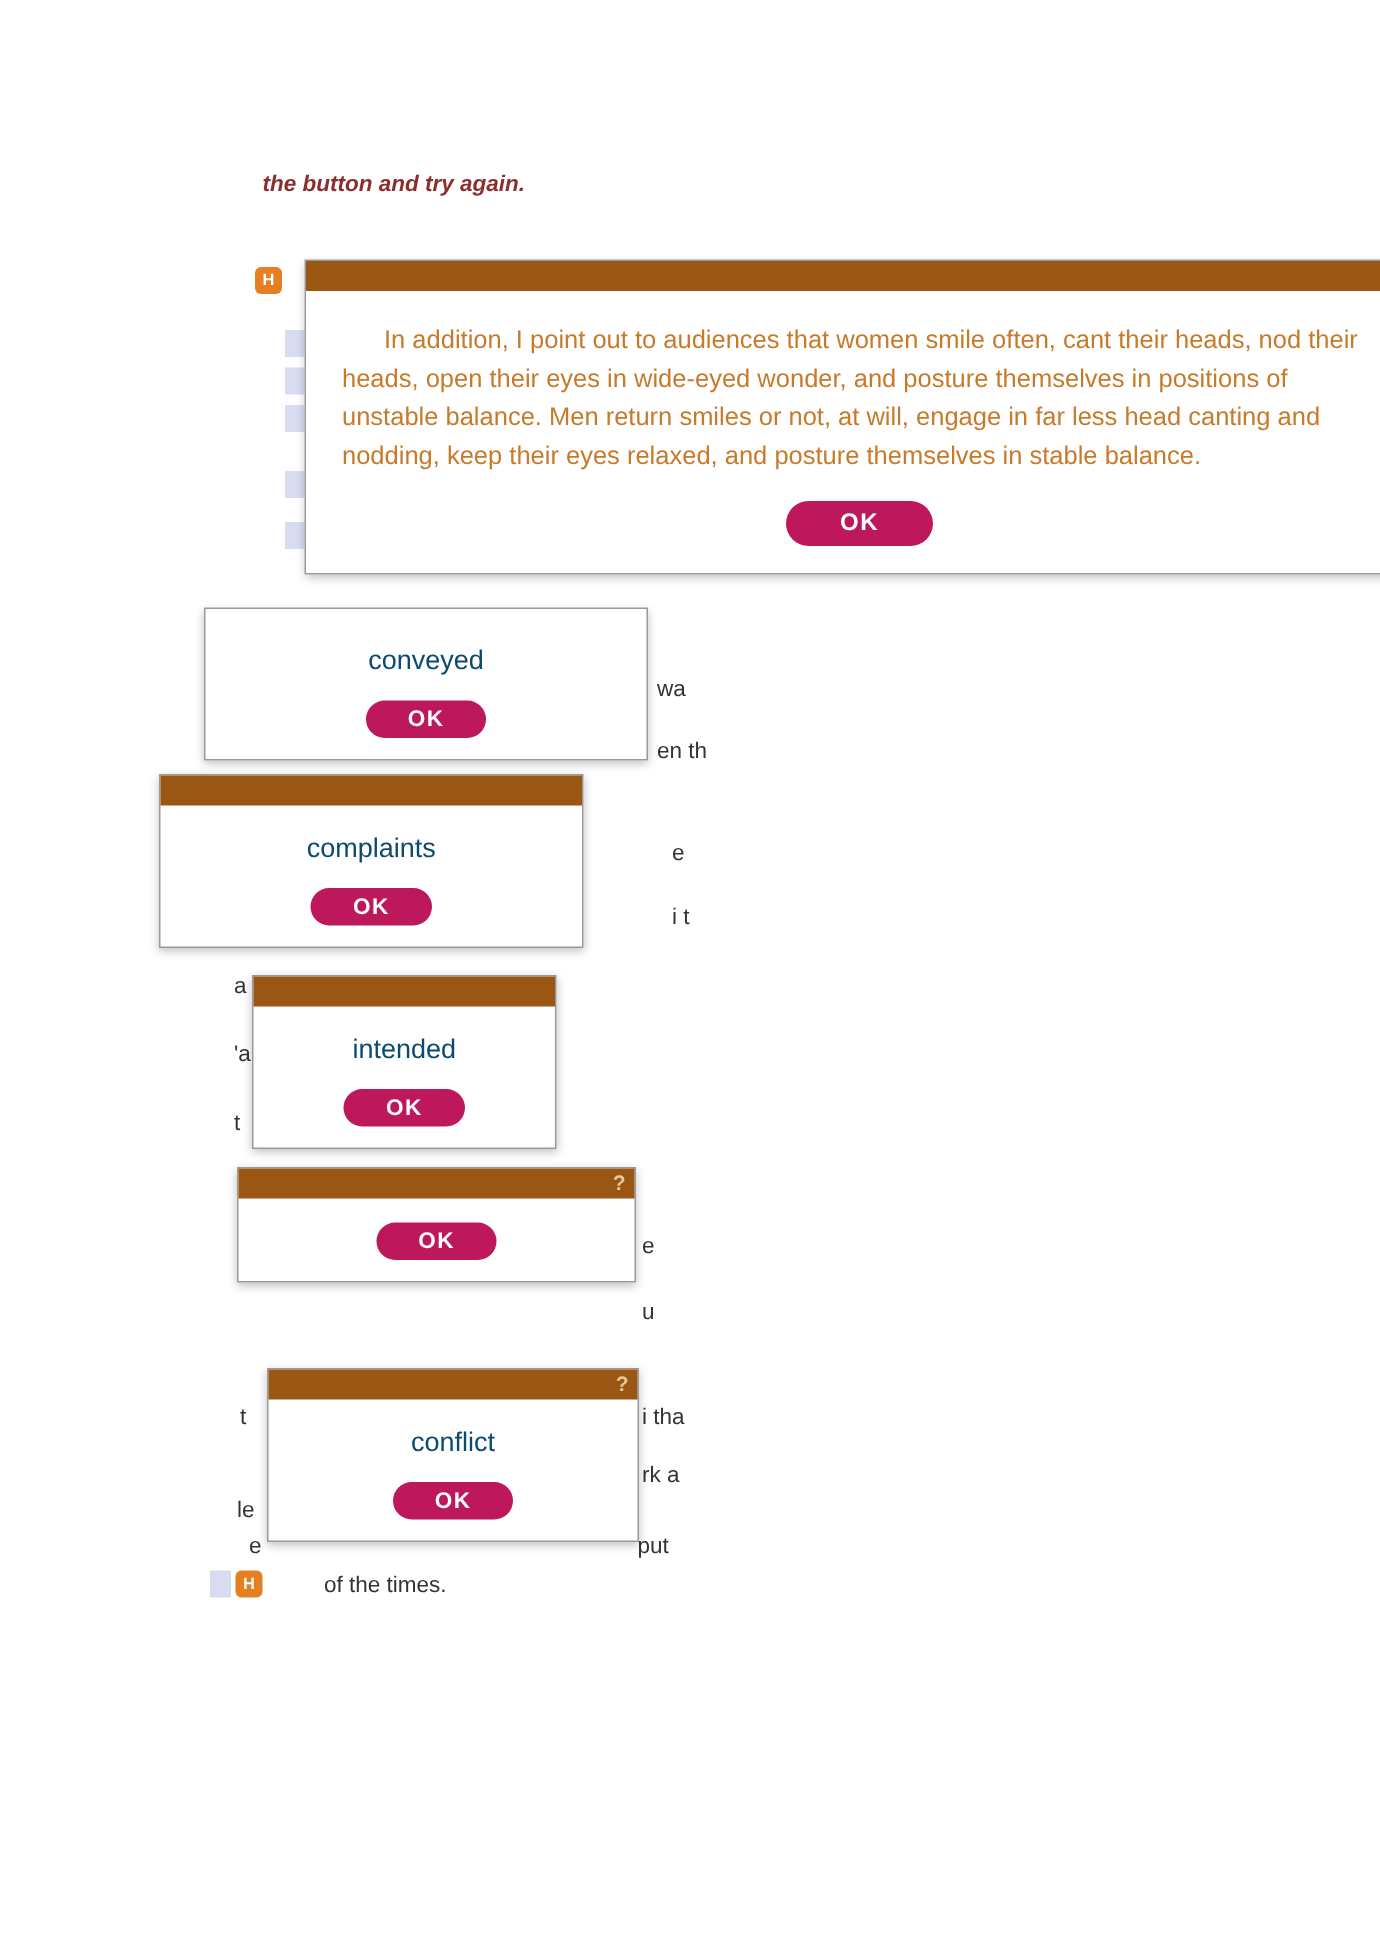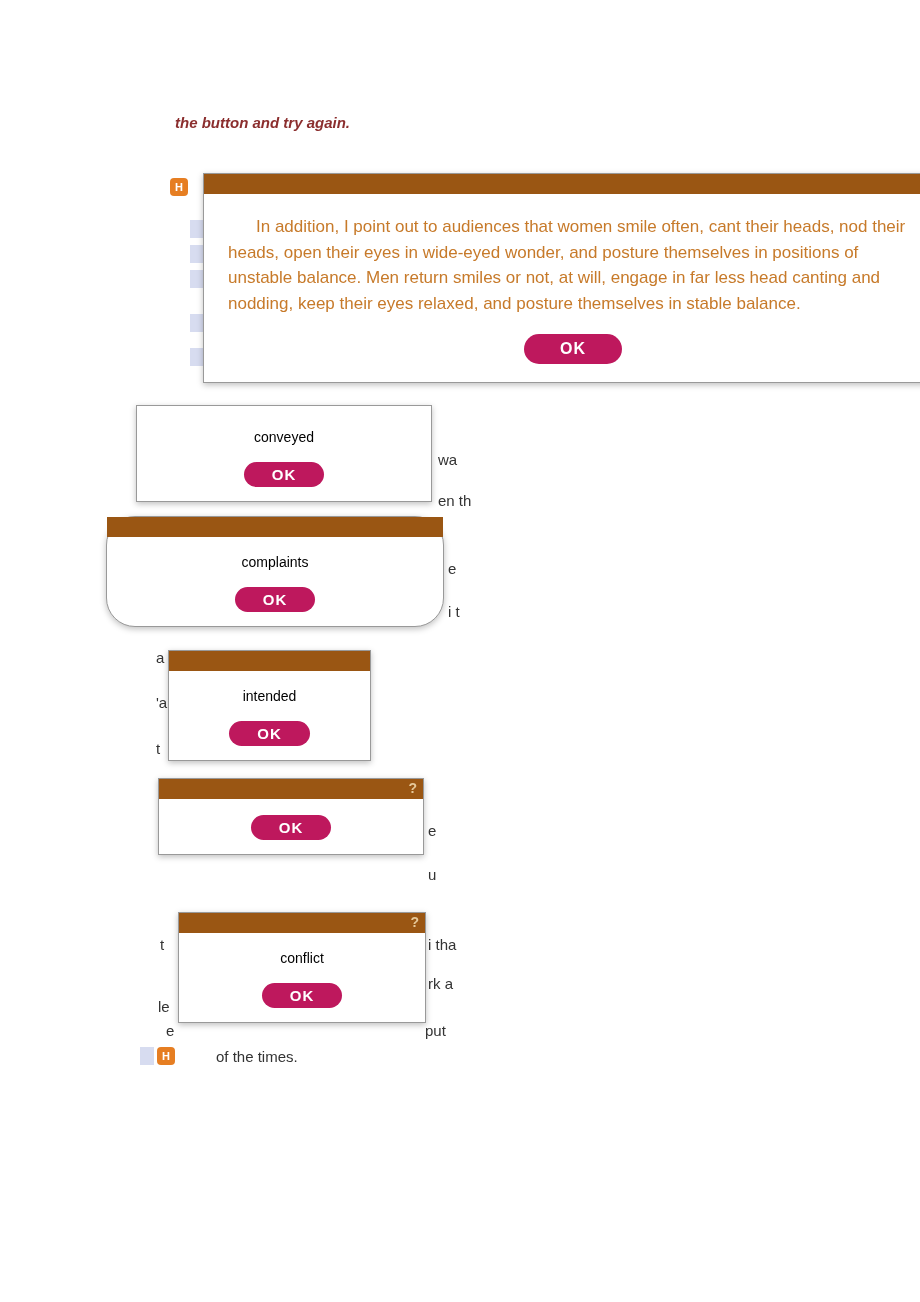--- a/index.html
+++ b/index.html
@@ -54,22 +54,22 @@
   }
   .modal-body {
     padding: 16px 20px 14px 20px;
     text-align: center;
   }
   .modal-body-large {
     padding: 20px 24px 18px 24px;
     text-align: left;
   }
   .modal-text {
-    color: #000000;
-    font-size: 14px;
+    color: #0c4a6e;
+    font-size: 18px;
     line-height: 1.4;
     margin-bottom: 14px;
   }
   .modal-text-large {
     color: #c77a2a;
     font-size: 17px;
     line-height: 1.5;
     margin-bottom: 18px;
     text-indent: 28px;
   }
@@ -141,21 +141,21 @@
 <div class="h-icon" style="left:157px; top:1047px;">H</div>
 <div class="bg-text" style="left:196px; top:1048px;margin-left:20px;">of the times.</div>
 
 <div class="modal" style="left:136px; top:405px; width:296px;">
   <div class="modal-body">
     <div class="modal-text" style="margin-top:6px;">conveyed</div>
     <button class="ok-btn">OK</button>
   </div>
 </div>
 
-<div class="modal" style="left:106px; top:516px; width:338px;border-radius:29px;">
+<div class="modal" style="left:106px; top:516px; width:283px;">
   <div class="modal-header"></div>
   <div class="modal-body">
     <div class="modal-text">complaints</div>
     <button class="ok-btn">OK</button>
   </div>
 </div>
 
 <div class="modal" style="left:168px; top:650px; width:203px;">
   <div class="modal-header"></div>
   <div class="modal-body">

